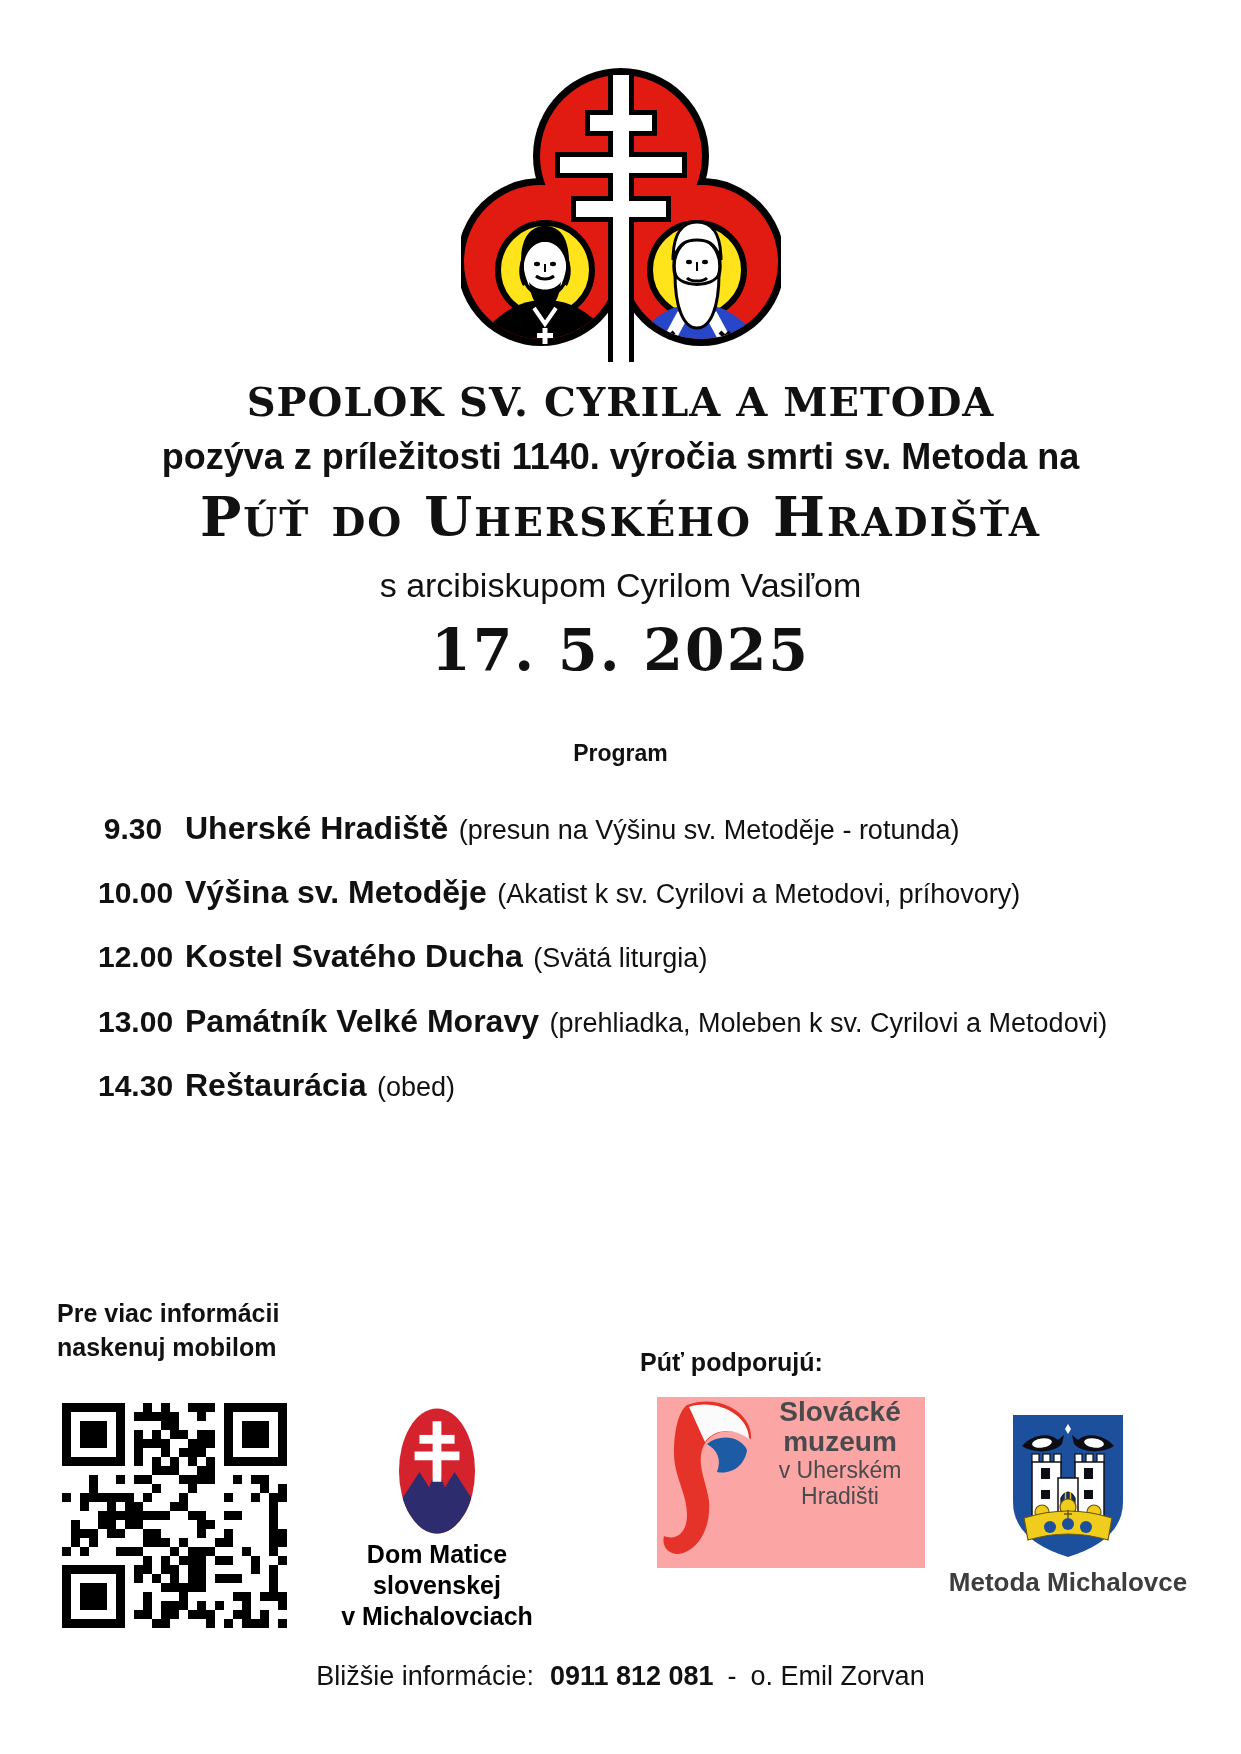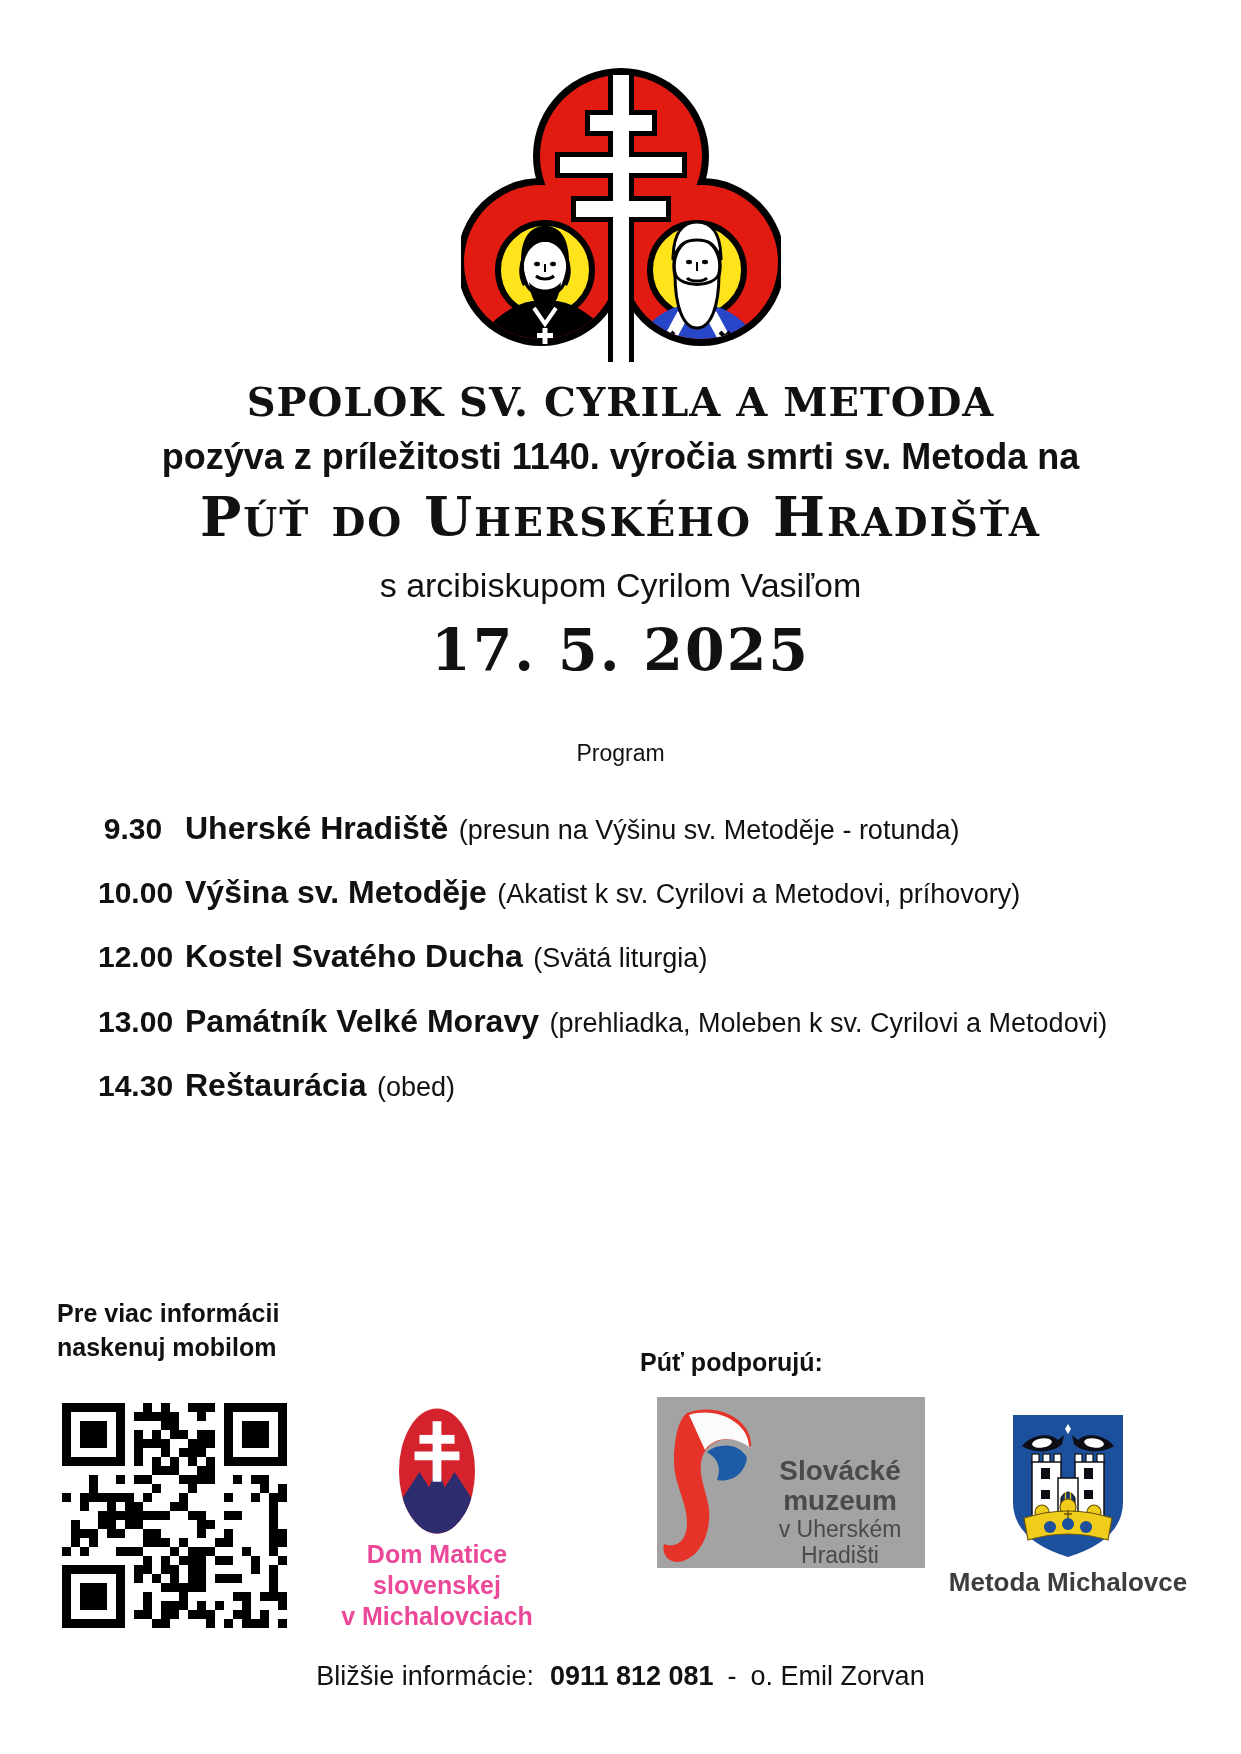--- a/index.html
+++ b/index.html
@@ -8,36 +8,36 @@
   .ctr{left:0;right:0;text-align:center;}
   .serif{font-family:"DejaVu Serif","Liberation Serif",serif;}
 
   .logo-wrap{left:50%;top:62px;transform:translateX(-50%);width:320px;height:300px;}
 
   .org{top:378px;font-size:40px;font-weight:bold;letter-spacing:1px;}
   .invite{top:436px;font-size:36px;font-weight:bold;}
   .title{top:484px;font-size:55px;font-weight:bold;font-variant:small-caps;letter-spacing:2px;}
   .subtitle{top:566px;font-size:34px;}
   .date{top:616px;font-size:57px;font-weight:bold;letter-spacing:2px;}
-  .program-h{top:740px;font-size:23px;font-weight:normal;}
+  .program-h{top:740px;font-size:23px;font-weight:bold;}
 
   .prog-row{left:98px;width:1120px;white-space:nowrap;text-align:left;}
   .prog-time{display:inline-block;width:70px;text-align:center;font-weight:bold;font-size:30px;}
   .prog-place{font-weight:bold;font-size:32px;margin-left:17px;}
   .prog-note{font-size:27px;margin-left:6px;}
 
   .qr-caption{left:57px;top:1296px;font-size:25px;font-weight:bold;line-height:34px;text-align:left;}
   .qr-box{left:62px;top:1403px;width:225px;height:225px;}
 
   .supporters-h{left:640px;top:1348px;width:360px;font-size:25px;font-weight:bold;}
 
   .matica-logo{left:398px;top:1406px;width:78px;height:130px;}
-  .matica-caption{left:308px;top:1539px;width:258px;text-align:center;font-size:25px;font-weight:bold;color:#ec4899;line-height:31px;}
-
-  .muzeum-box{left:657px;top:1397px;width:268px;height:171px;background:#a3a3a3;display:flex;align-items:flex-end;}
+  .matica-caption{left:308px;top:1539px;width:258px;text-align:center;font-size:25px;font-weight:bold;color:#000000;line-height:31px;}
+
+  .muzeum-box{left:657px;top:1397px;width:268px;height:171px;background:#fca5a5;display:flex;align-items:flex-start;}
   .muzeum-ribbon{width:104px;height:163px;flex:0 0 auto;}
   .muzeum-text{flex:1;text-align:center;color:#4a4a4c;line-height:27px;padding-right:6px;}
   .muz-b{font-size:28px;font-weight:bold;line-height:30px;}
   .muz-r{font-size:23px;line-height:26px;}
 
   .shield{left:1008px;top:1410px;width:120px;height:152px;}
   .shield-caption{left:948px;top:1567px;width:240px;text-align:center;font-size:26px;font-weight:bold;color:#3d3d3f;}
 
   .footer{top:1661px;font-size:27px;}
   .footer .phone{font-weight:bold;margin-left:16px;}

